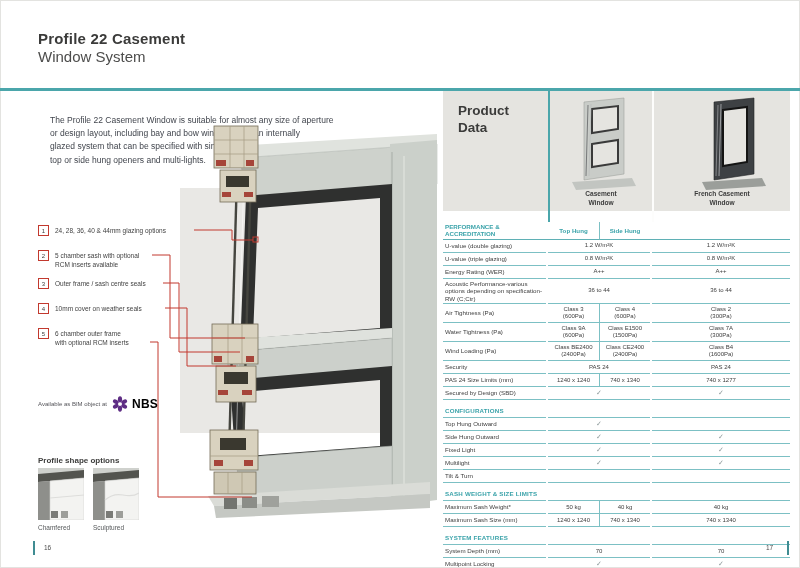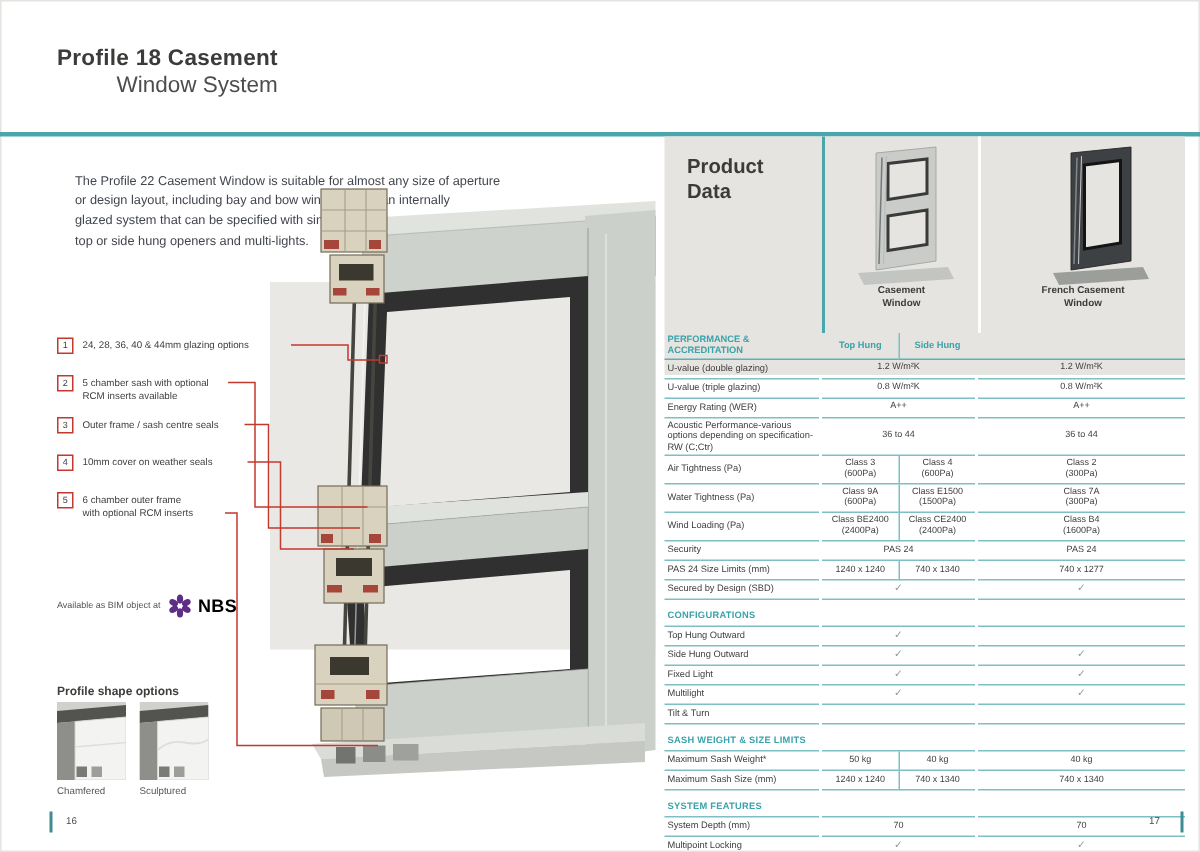--- a/index.html
+++ b/index.html
@@ -2,21 +2,21 @@
 <html><head>
 <meta charset="utf-8">
 <style>
   html,body{margin:0;padding:0;background:#fff;}
   body{font-family:"Liberation Sans",sans-serif;-webkit-font-smoothing:antialiased;}
   .page{position:relative;width:800px;height:568px;background:#fff;overflow:hidden;
         box-shadow:inset 0 0 0 1px #e3e3e0;}
   
   .title{position:absolute;left:38px;top:30px;color:#3b3b3a;}
   .title .t1{font-size:15px;font-weight:bold;letter-spacing:.2px;}
-  .title .t2{font-size:15px;font-weight:normal;color:#4d4d4c;margin-top:1px;text-align:right;}
+  .title .t2{font-size:15px;font-weight:normal;color:#4d4d4c;margin-top:1px;}
   .teal-rule{position:absolute;left:0;top:88px;width:800px;height:3px;background:#4ba6ab;}
   .intro{position:absolute;left:38px;top:102px;width:360px;font-size:8.5px;line-height:1.55;
          color:#41454d;white-space:pre-line;margin:12px;}
   .backdrop{position:absolute;left:180px;top:188px;width:257px;height:245px;background:#e9e8e5;}
   .diagram{position:absolute;left:180px;top:112px;}
   .lines{position:absolute;left:0;top:0;pointer-events:none;}
   .callouts{position:absolute;left:38px;top:222px;width:175px;height:140px;}
   .callout{position:absolute;display:flex;align-items:flex-start;}
   .callout .num{width:9px;height:9px;border:1px solid #c2392e;font-size:6px;color:#3c3c3c;
                 display:flex;align-items:center;justify-content:center;flex:none;background:#fff;}
@@ -24,21 +24,21 @@
   .bim{position:absolute;left:38px;top:396px;display:flex;align-items:center;}
   .bim .bimtxt{font-size:6px;color:#55555a;margin-right:5px;}
   .bim .nbs{font-size:12px;font-weight:bold;color:#000000;margin-left:4px;letter-spacing:.3px;}
   .pso-title{position:absolute;left:38px;top:456px;font-size:8px;font-weight:bold;color:#3d3d3c;}
   .thumbs{position:absolute;left:38px;top:468px;display:flex;gap:9px;}
   .thumb-labels{position:absolute;left:38px;top:524px;font-size:6.5px;color:#55585a;display:flex;}
   .thumb-labels span:first-child{width:55px;}
   .pageno{position:absolute;font-size:6.5px;color:#4a4a4a;}
   .pageno .bar{position:absolute;width:1.5px;height:14px;background:#3f8c92;}
   
-  .panel{position:absolute;left:443px;top:91px;width:347px;height:159px;background:#e5e4e0;}
+  .panel{position:absolute;left:443px;top:91px;width:347px;height:120px;background:#e5e4e0;}
   .panel-title{position:absolute;left:15px;top:12px;font-size:13.5px;font-weight:bold;color:#3b3b3a;
                white-space:pre-line;line-height:1.25;}
   .vdiv{position:absolute;top:0;height:131px;width:2px;}
   .vdiv.teal{left:105px;background:#4ba6ab;}
   .vdiv.white{left:209px;background:#fdfdfc;}
   .winimg{position:absolute;top:5px;}
   .winimg.cas{left:123px;}
   .winimg.fr{left:253px;}
   .colhead{position:absolute;top:99px;font-size:6.6px;font-weight:bold;color:#3c3c3c;
            text-align:center;white-space:pre-line;line-height:1.3;}
@@ -64,21 +64,21 @@
   .trow.section .tcell.lbl{color:#3ba3aa;font-weight:bold;letter-spacing:.2px;}
   .tcell.check{color:#8d9a9b;font-size:7px;}
   .tcell.wrapv{white-space:pre-line;}
 </style>
 </head>
 <body>
 
 <div class="page">
 
   <div class="title">
-    <div class="t1">Profile 18 Casement</div>
+    <div class="t1">Profile 22 Casement</div>
     <div class="t2">Window System</div>
   </div>
 
   <div class="teal-rule"></div>
 
   <p class="intro">The Profile 22 Casement Window is suitable for almost any size of aperture
 or design layout, including bay and bow windows. It is an internally
 glazed system that can be specified with single
 top or side hung openers and multi-lights.</p>
 

